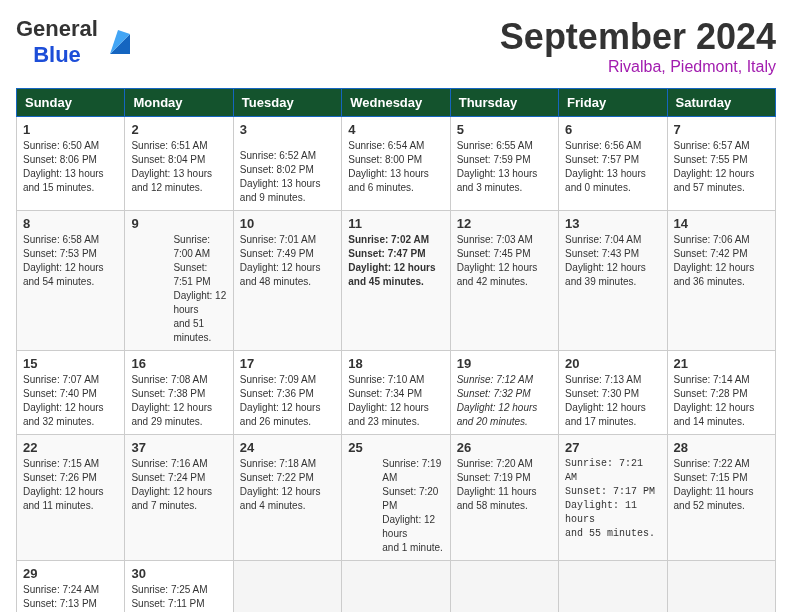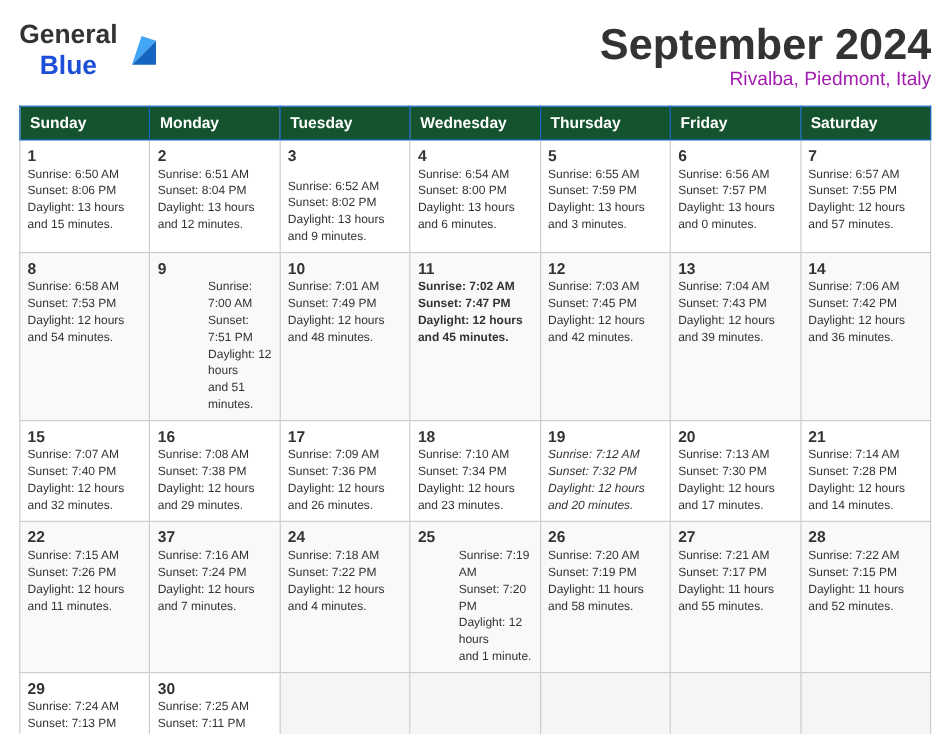--- a/index.html
+++ b/index.html
@@ -305,21 +305,21 @@
         </td>
         <td>
           <span class="day-number">26</span>
           <div class="day-info" style="white-space: pre-line;">Sunrise: 7:20 AM
 Sunset: 7:19 PM
 Daylight: 11 hours
 and 58 minutes.</div>
         </td>
         <td>
           <span class="day-number">27</span>
-          <div class="day-info" style="white-space: pre-line;">Sunrise: 7:21 AM
+          <div class="day-info" style="white-space: pre-line; font-family: Liberation Mono, monospace;">Sunrise: 7:21 AM
 Sunset: 7:17 PM
 Daylight: 11 hours
 and 55 minutes.</div>
         </td>
         <td>
           <span class="day-number">28</span>
           <div class="day-info" style="white-space: pre-line;">Sunrise: 7:22 AM
 Sunset: 7:15 PM
 Daylight: 11 hours
 and 52 minutes.</div>

